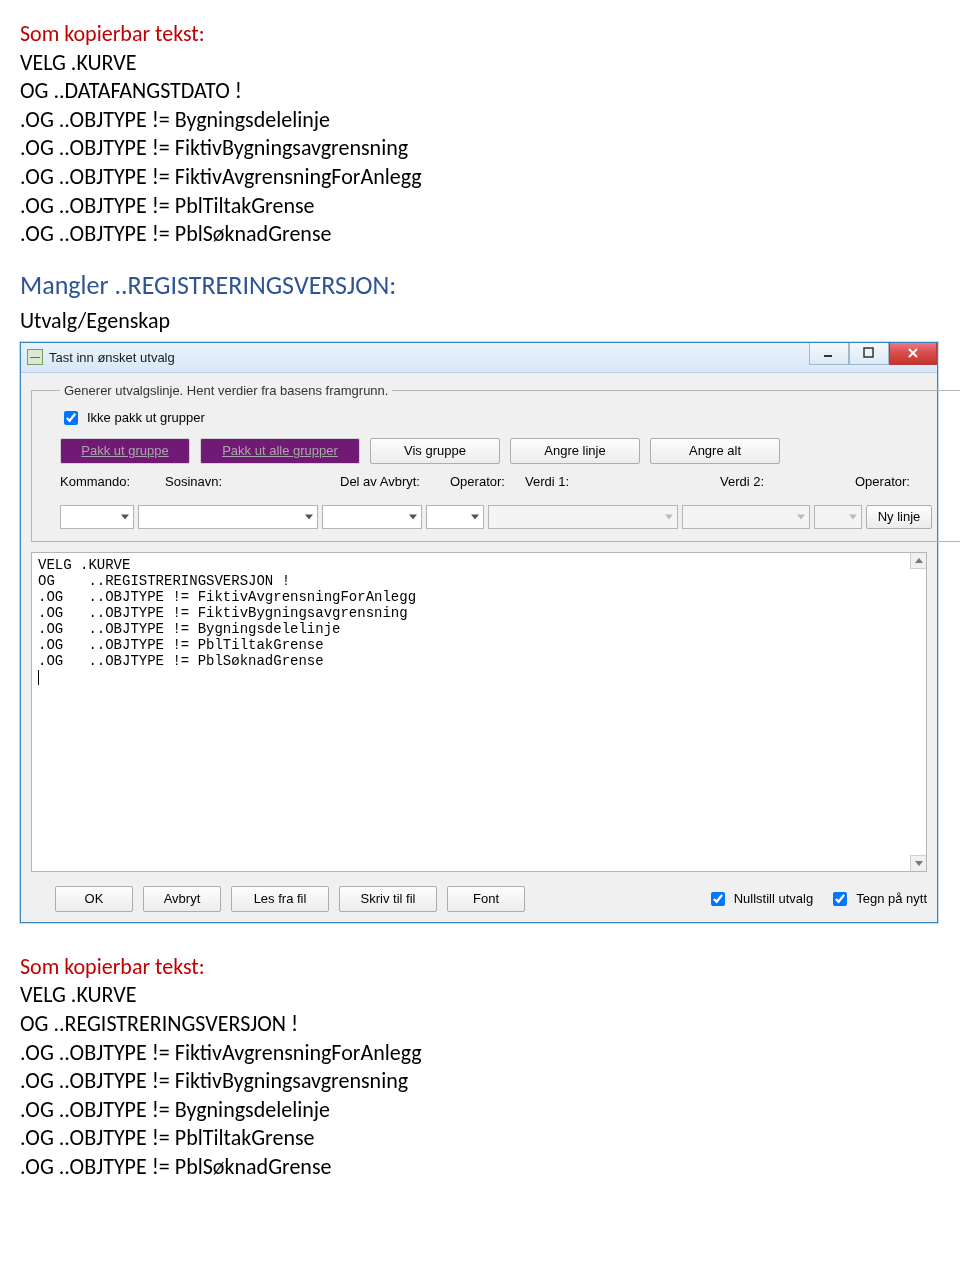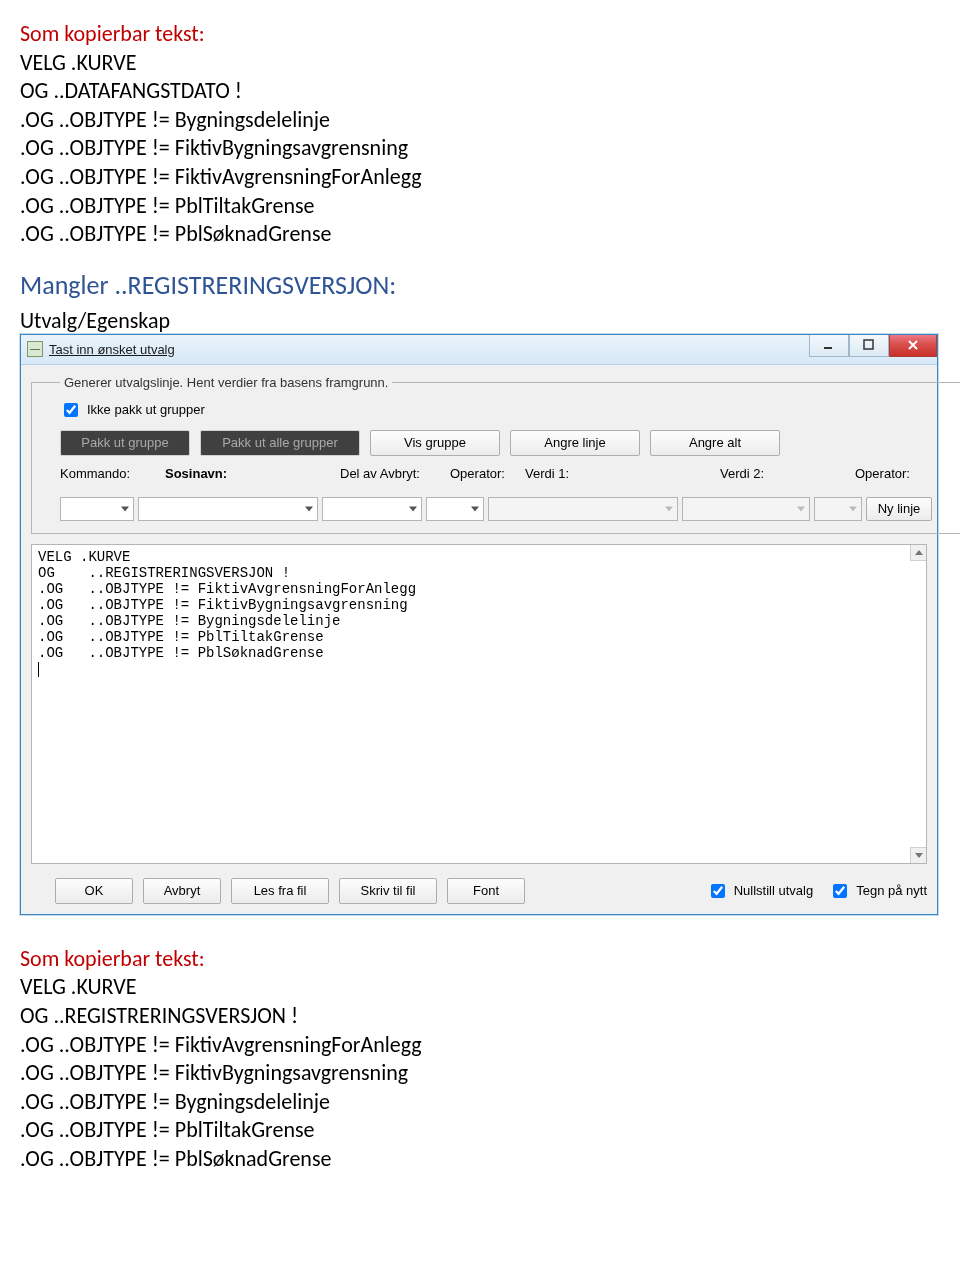--- a/index.html
+++ b/index.html
@@ -8,21 +8,21 @@
     padding: 20px;
     font-family: Calibri, Arial, sans-serif;
     font-size: 22px;
     color: #000;
     background: #fff;
     width: 960px;
   }
   .red { color: #c00000; }
   .blue { color: #2e5496; font-size: 26px; margin-top: 20px; margin-bottom: 6px; }
   .block-line { margin: 0; line-height: 1.3; }
-  .sect-label { margin: 6px 0 0 0; font-size: 22px; }
+  .sect-label { margin: 6px 0 8px 0; font-size: 22px; }
 
   
   .dialog {
     border: 1px solid #3a86c3;
     border-radius: 0;
     width: 918px;
     background: #f0f0f0;
     font-family: "Segoe UI", Tahoma, sans-serif;
     font-size: 13px;
     box-shadow: 0 0 0 1px rgba(58,134,195,0.3);
@@ -39,21 +39,21 @@
   .titlebar .appicon {
     width: 16px; height: 16px;
     background: #dbe9d3;
     border: 1px solid #7a9a6a;
     margin-right: 6px;
     position: relative;
   }
   .titlebar .appicon::after{
     content:""; position:absolute; left:2px; top:7px; width:10px; height:1px; background:#5b7a4a;
   }
-  .titlebar .title { flex: 1; color:#1a1a1a;text-decoration:underline; }
+  .titlebar .title { flex: 1; color:#1a1a1a; }
   .winbtns { display:flex; height:100%; }
   .winbtn {
     width: 40px; height: 22px;
     margin-top:0;
     display:flex; align-items:center; justify-content:center;
     border:1px solid #a0b8cc;
     border-top:none;
     background: linear-gradient(#f3f8fc,#dceaf4);
     color:#333;
     font-family: Arial,sans-serif;
@@ -80,33 +80,33 @@
   .btn {
     height: 26px;
     padding: 0 10px;
     background: linear-gradient(#fdfdfd,#ececec);
     border: 1px solid #adadad;
     border-radius: 2px;
     font-size: 13px;
     display:flex; align-items:center; justify-content:center;
     min-width: 130px;
   }
-  .btn.disabled { color:#a8a8a8; border-color:#d1d1d1; background:#404040; }
+  .btn.disabled { color:#a8a8a8; border-color:#d1d1d1; background:#701a75;text-decoration:underline; }
   .btn.sm { min-width: 98px; }
   .btn.sm2 { min-width: 78px; }
 
   .header-labels {
     display:flex;
     margin: 10px 0 16px 0;
     font-size:13px;
     gap: 0;
   }
   .header-labels span {font-size:13px;}
   .hl-cell1{ width:105px; }
-  .hl-cell2{ width:175px;font-weight:bold; }
+  .hl-cell2{ width:175px; }
   .hl-cell3{ width:110px; }
   .hl-cell4{ width:75px; }
   .hl-cell5{ width:195px; }
   .hl-cell6{ width:135px; }
   .hl-cell7{ width:100px; }
 
   .inputrow { display:flex; align-items:center; gap:4px;border-radius:10px; }
   .combo {
     border:1px solid #b5b5b5;
     background:#fff;

